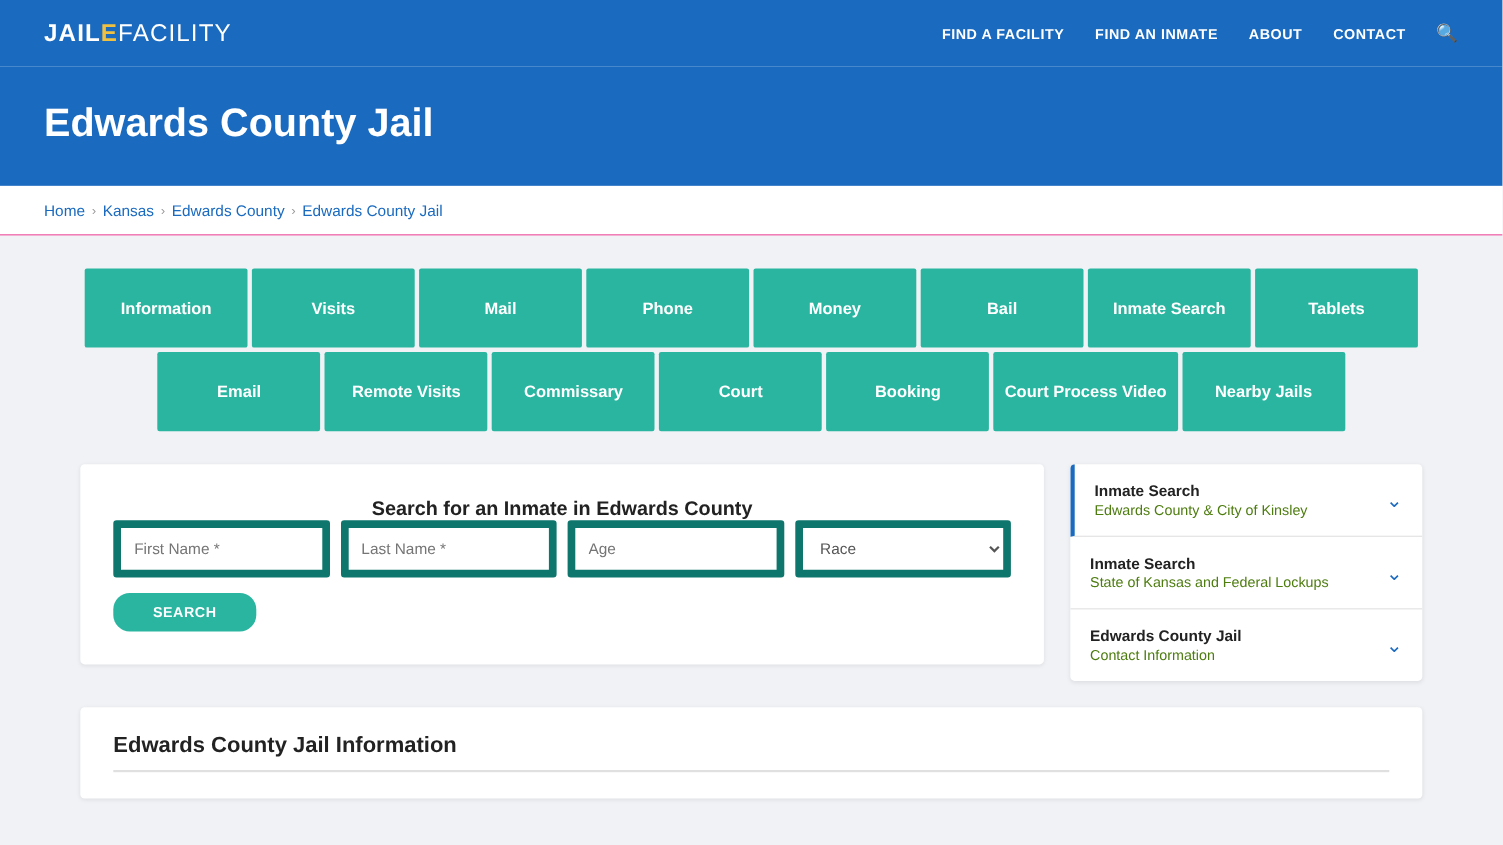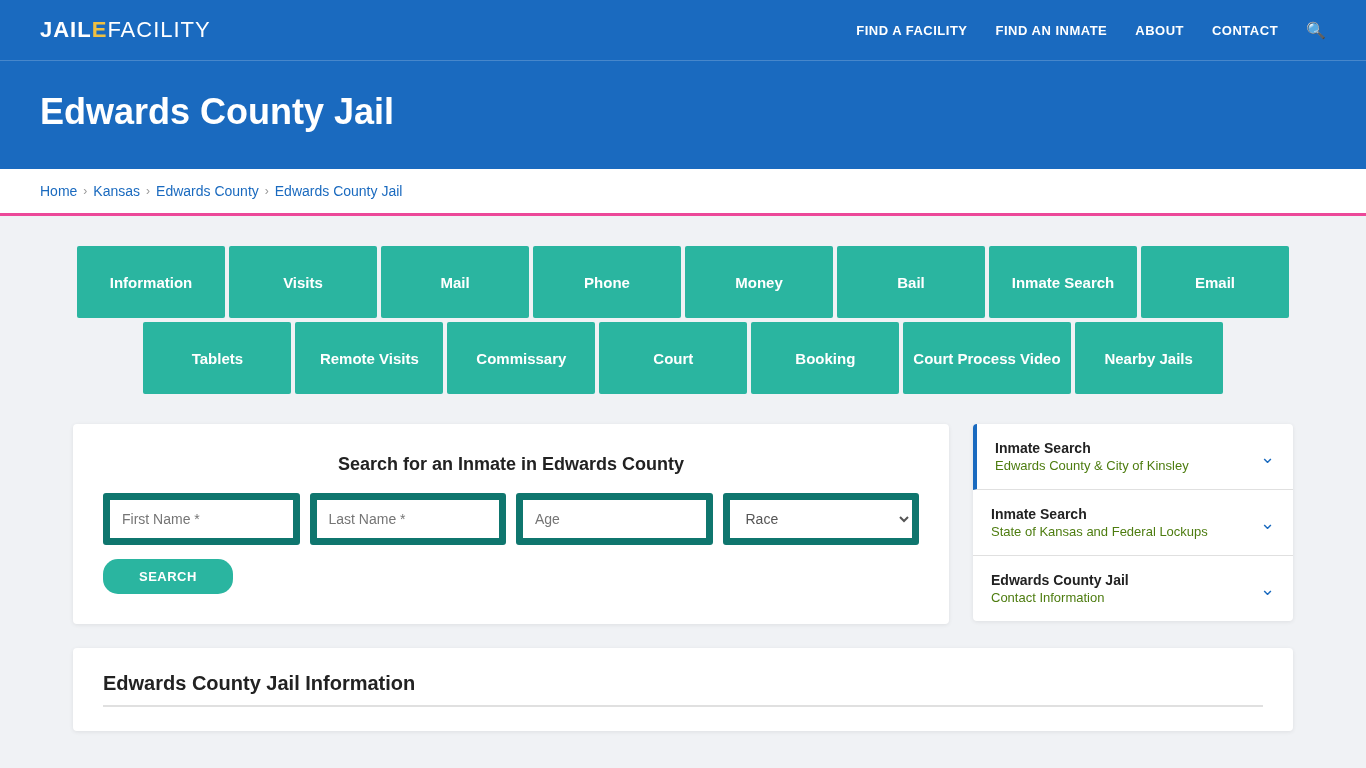--- a/index.html
+++ b/index.html
@@ -60,21 +60,21 @@
     .hero h1 {
       color: #fff;
       font-size: 36px;
       font-weight: 800;
     }
 
     
     .breadcrumb-bar {
       background: #fff;
       padding: 14px 40px;
-      border-bottom: 3px solid #ec4899;
+      border-bottom: 1px solid #ec4899;
     }
     .breadcrumb {
       display: flex;
       align-items: center;
       gap: 6px;
       font-size: 14px;
     }
     .breadcrumb a {
       color: #1a6abf;
       text-decoration: none;
@@ -128,21 +128,20 @@
       background: #fff;
       border-radius: 4px;
       padding: 30px;
       flex: 1 1 600px;
       box-shadow: 0 1px 4px rgba(0,0,0,0.08);
     }
     .search-panel h2 {
       text-align: center;
       font-size: 18px;
       font-weight: 700;
-      margin-bottom: 18px;
       color: #222;
     }
     .search-fields {
       display: flex;
       gap: 10px;
       margin-bottom: 14px;
       flex-wrap: wrap;
     }
     .search-fields input, .search-fields select {
       border: 7px solid #0f766e;
@@ -261,22 +260,22 @@
 <div class="main">
 
   <div class="button-grid">
     <button class="btn-tile">Information</button>
     <button class="btn-tile">Visits</button>
     <button class="btn-tile">Mail</button>
     <button class="btn-tile">Phone</button>
     <button class="btn-tile">Money</button>
     <button class="btn-tile">Bail</button>
     <button class="btn-tile">Inmate Search</button>
+    <button class="btn-tile">Tablets</button>
     <button class="btn-tile">Email</button>
-    <button class="btn-tile">Tablets</button>
     <button class="btn-tile">Remote Visits</button>
     <button class="btn-tile">Commissary</button>
     <button class="btn-tile">Court</button>
     <button class="btn-tile">Booking</button>
     <button class="btn-tile">Court Process Video</button>
     <button class="btn-tile">Nearby Jails</button>
   </div>
 
   <div class="content-row">
 

